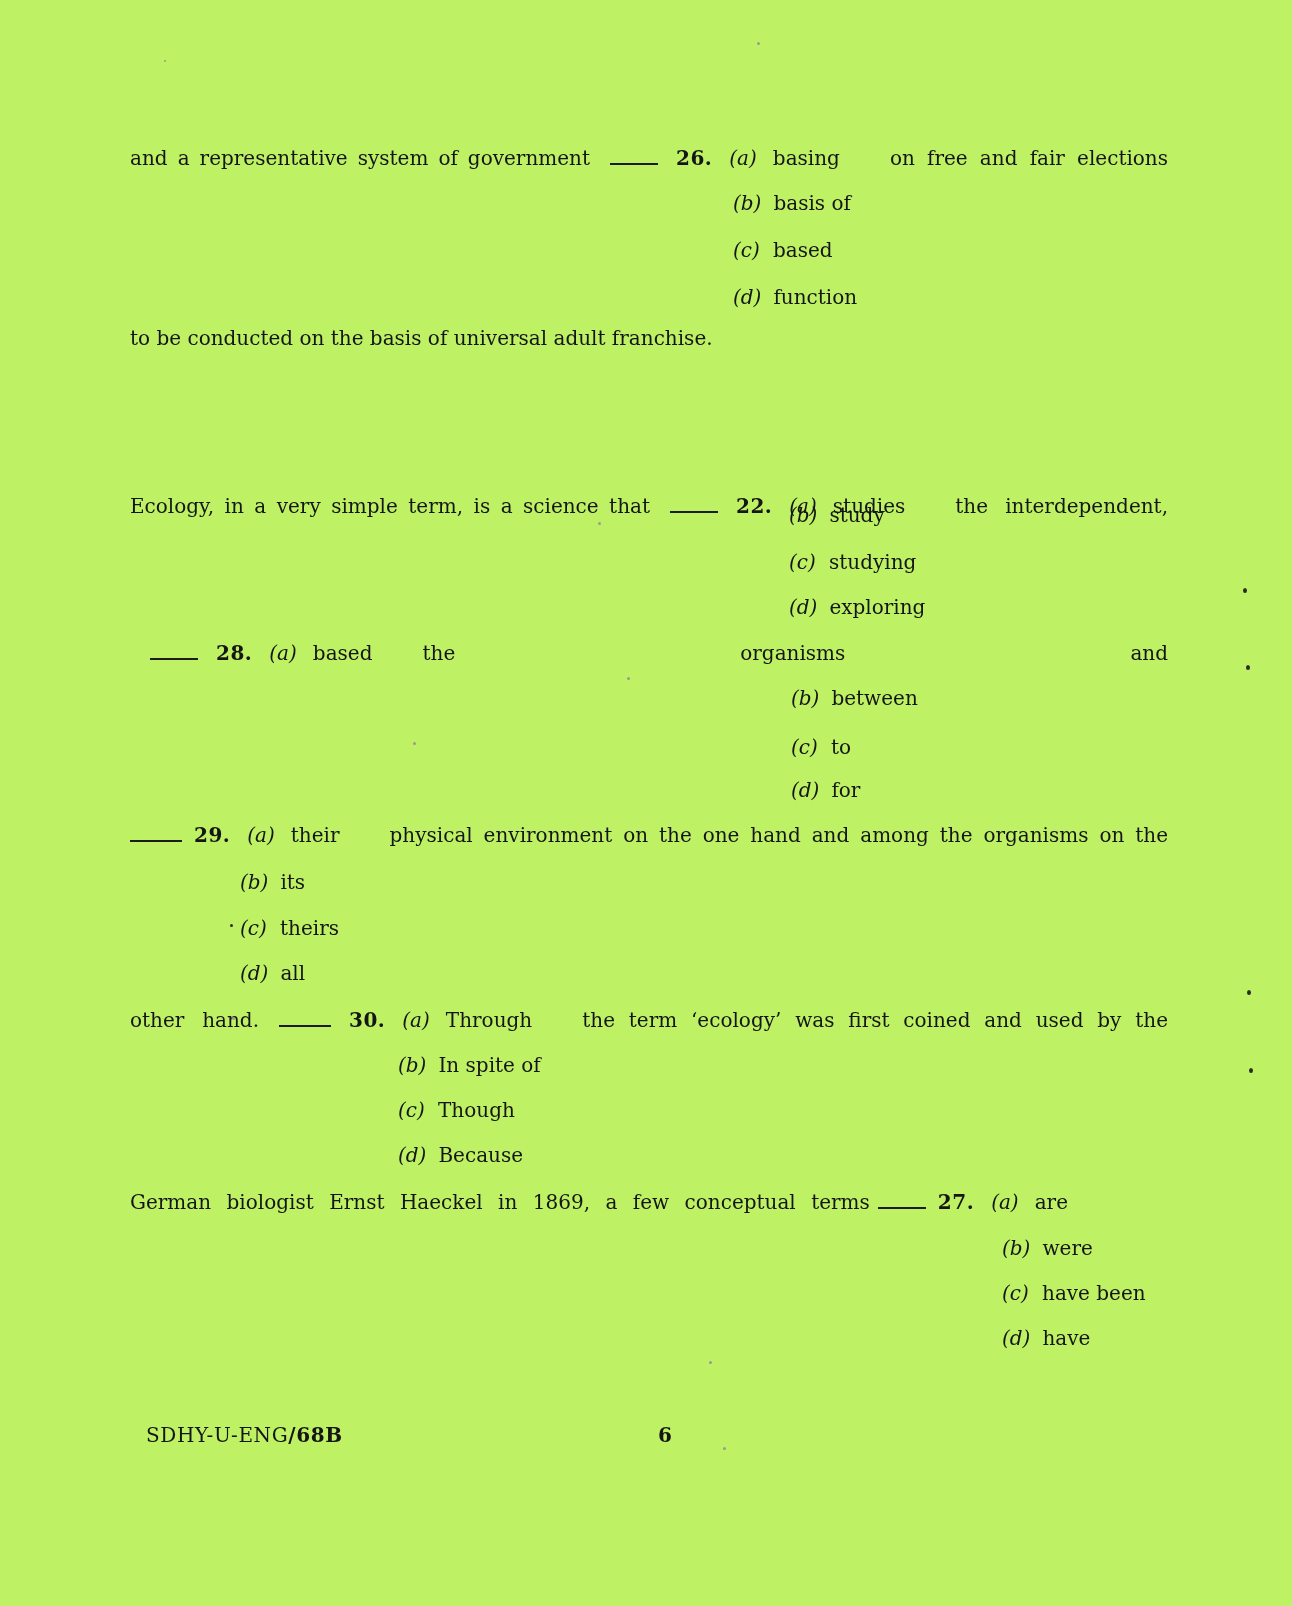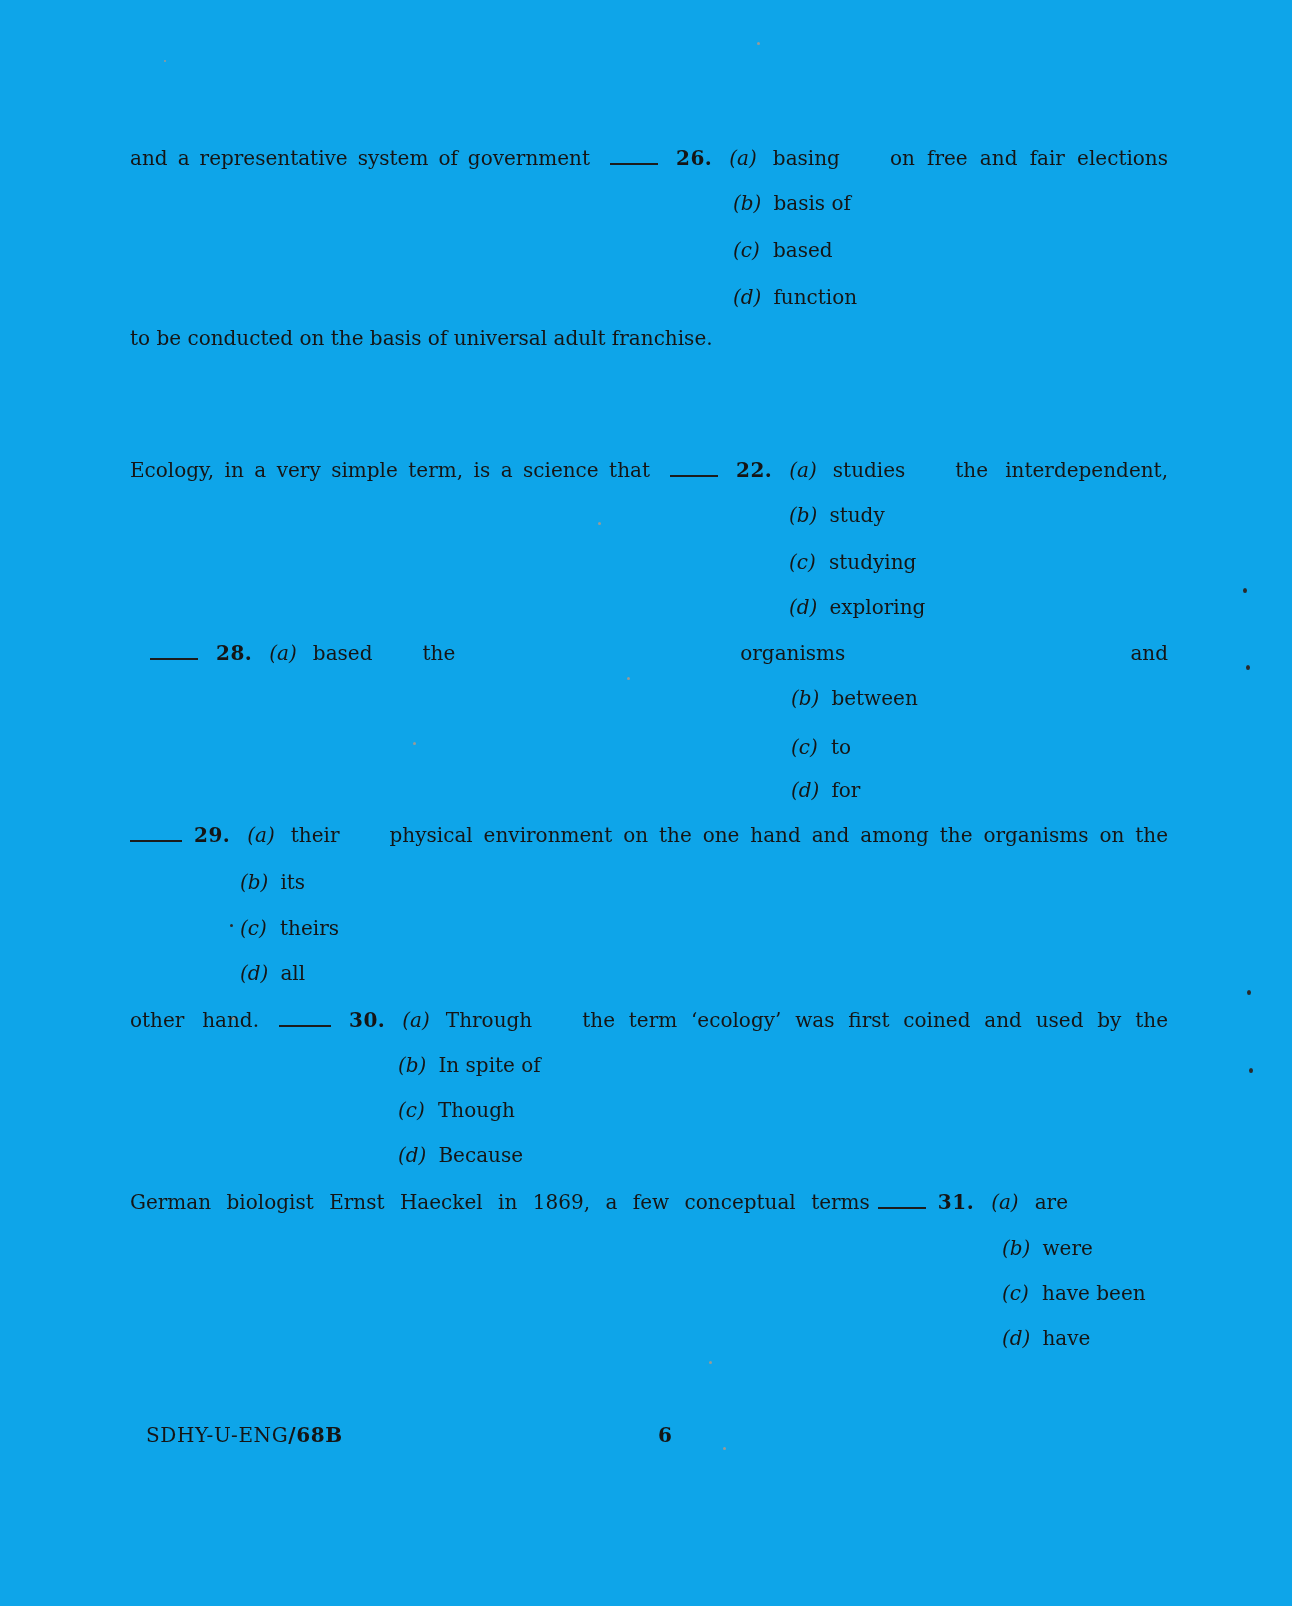--- a/index.html
+++ b/index.html
@@ -5,21 +5,21 @@
   html,body { margin:0; padding:0; }
   body {
     background:#e8e8e6;
     font-family:"DejaVu Serif","Liberation Serif",serif;
   }
   .page {
     position:relative;
     width:1292px;
     height:1606px;
     margin:0 auto;
-    background:#0ea5e9;
+    background:#bef264;
     color:#151515;
     overflow:hidden;
   }
   .row {
     position:absolute;
     left:130px;
     width:1038px;
     display:flex;
     align-items:baseline;
     font-size:20px;
@@ -27,21 +27,21 @@
     white-space:nowrap;
   }
   .pre {
     flex:none;
     display:block;
     text-align:justify;
     text-align-last:justify;
     overflow:visible;
   }
   .q26 .pre { width:460px; }
-  .q27 .pre { width:520px; }
+  .q27 .pre { width:520px;margin-top:36px; }
   .q28 .pre { width:533px; }
   .q30 .pre { width:129px; }
   .q31 .pre { flex:1; }
   .q31.stem { padding-right:100px; width:938px; }
   .blank {
     flex:none;
     width:48px;
     height:4px;
     border-bottom:2.5px solid #1c1c1c;
     margin:0 18px 0 20px;
@@ -209,21 +209,21 @@
     <span class="otext">Though</span>
   </div>
   <div class="opt" style="top:1143px; left:398px">
     <span class="letter">(d)</span>
     <span class="otext">Because</span>
   </div>
 
   <div class="row stem q31" style="top:1190px">
     <span class="pre">German biologist Ernst Haeckel in 1869, a few conceptual terms</span>
     <span class="blank"></span>
-    <span class="qnum">31.</span>
+    <span class="qnum">27.</span>
     <span class="letter">(a)</span>
     <span class="atext">are</span>
   </div>
   <div class="opt" style="top:1236px; left:1002px">
     <span class="letter">(b)</span>
     <span class="otext">were</span>
   </div>
   <div class="opt" style="top:1281px; left:1002px">
     <span class="letter">(c)</span>
     <span class="otext">have been</span>

